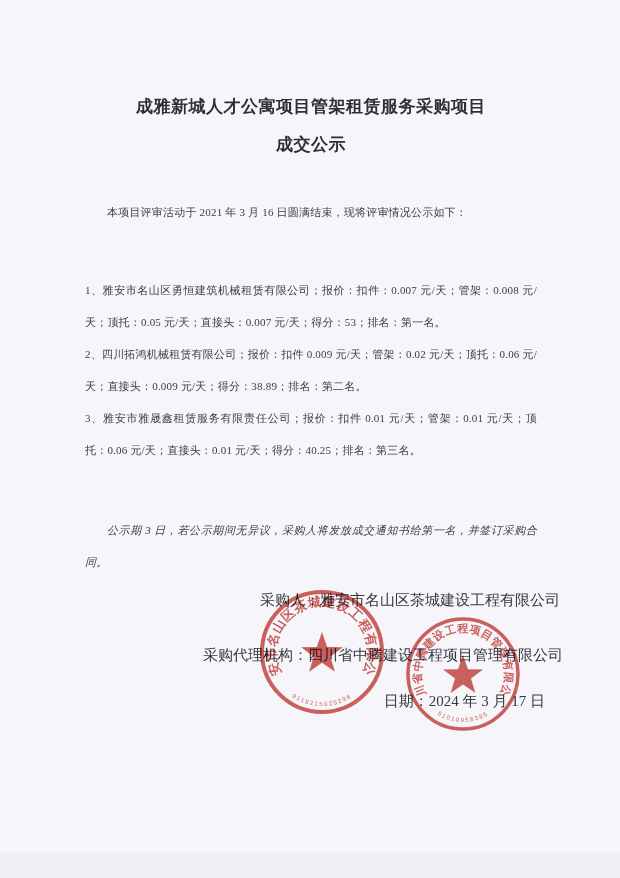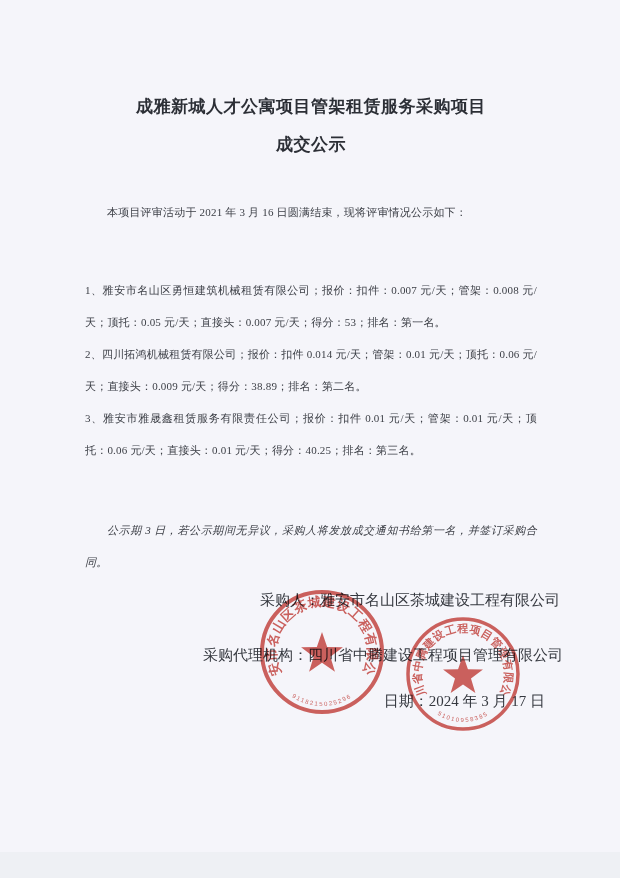--- a/index.html
+++ b/index.html
@@ -82,21 +82,21 @@
 <div class="page">
 
   <div class="content">
     <div class="title">成雅新城人才公寓项目管架租赁服务采购项目</div>
     <div class="title">成交公示</div>
 
     <p class="body-text indent intro">本项目评审活动于 2021 年 3 月 16 日圆满结束，现将评审情况公示如下：</p>
 
     <div class="items">
       <p class="body-text">1、雅安市名山区勇恒建筑机械租赁有限公司；报价：扣件：0.007 元/天；管架：0.008 元/天；顶托：0.05 元/天；直接头：0.007 元/天；得分：53；排名：第一名。</p>
-      <p class="body-text">2、四川拓鸿机械租赁有限公司；报价：扣件 0.014 元/天；管架：0.01 元/天；顶托：0.06 元/天；直接头：0.009 元/天；得分：38.89；排名：第二名。</p>
+      <p class="body-text">2、四川拓鸿机械租赁有限公司；报价：扣件 0.009 元/天；管架：0.02 元/天；顶托：0.06 元/天；直接头：0.009 元/天；得分：38.89；排名：第二名。</p>
       <p class="body-text">3、雅安市雅晟鑫租赁服务有限责任公司；报价：扣件 0.01 元/天；管架：0.01 元/天；顶托：0.06 元/天；直接头：0.01 元/天；得分：40.25；排名：第三名。</p>
     </div>
 
     <p class="body-text indent notice">公示期 3 日，若公示期间无异议，采购人将发放成交通知书给第一名，并签订采购合同。</p>
   </div>
 
   <div class="sig-line sig-purchaser">
     <span>采购人：</span><span>雅安市名山区茶城建设工程有限公司</span>
   </div>
 

